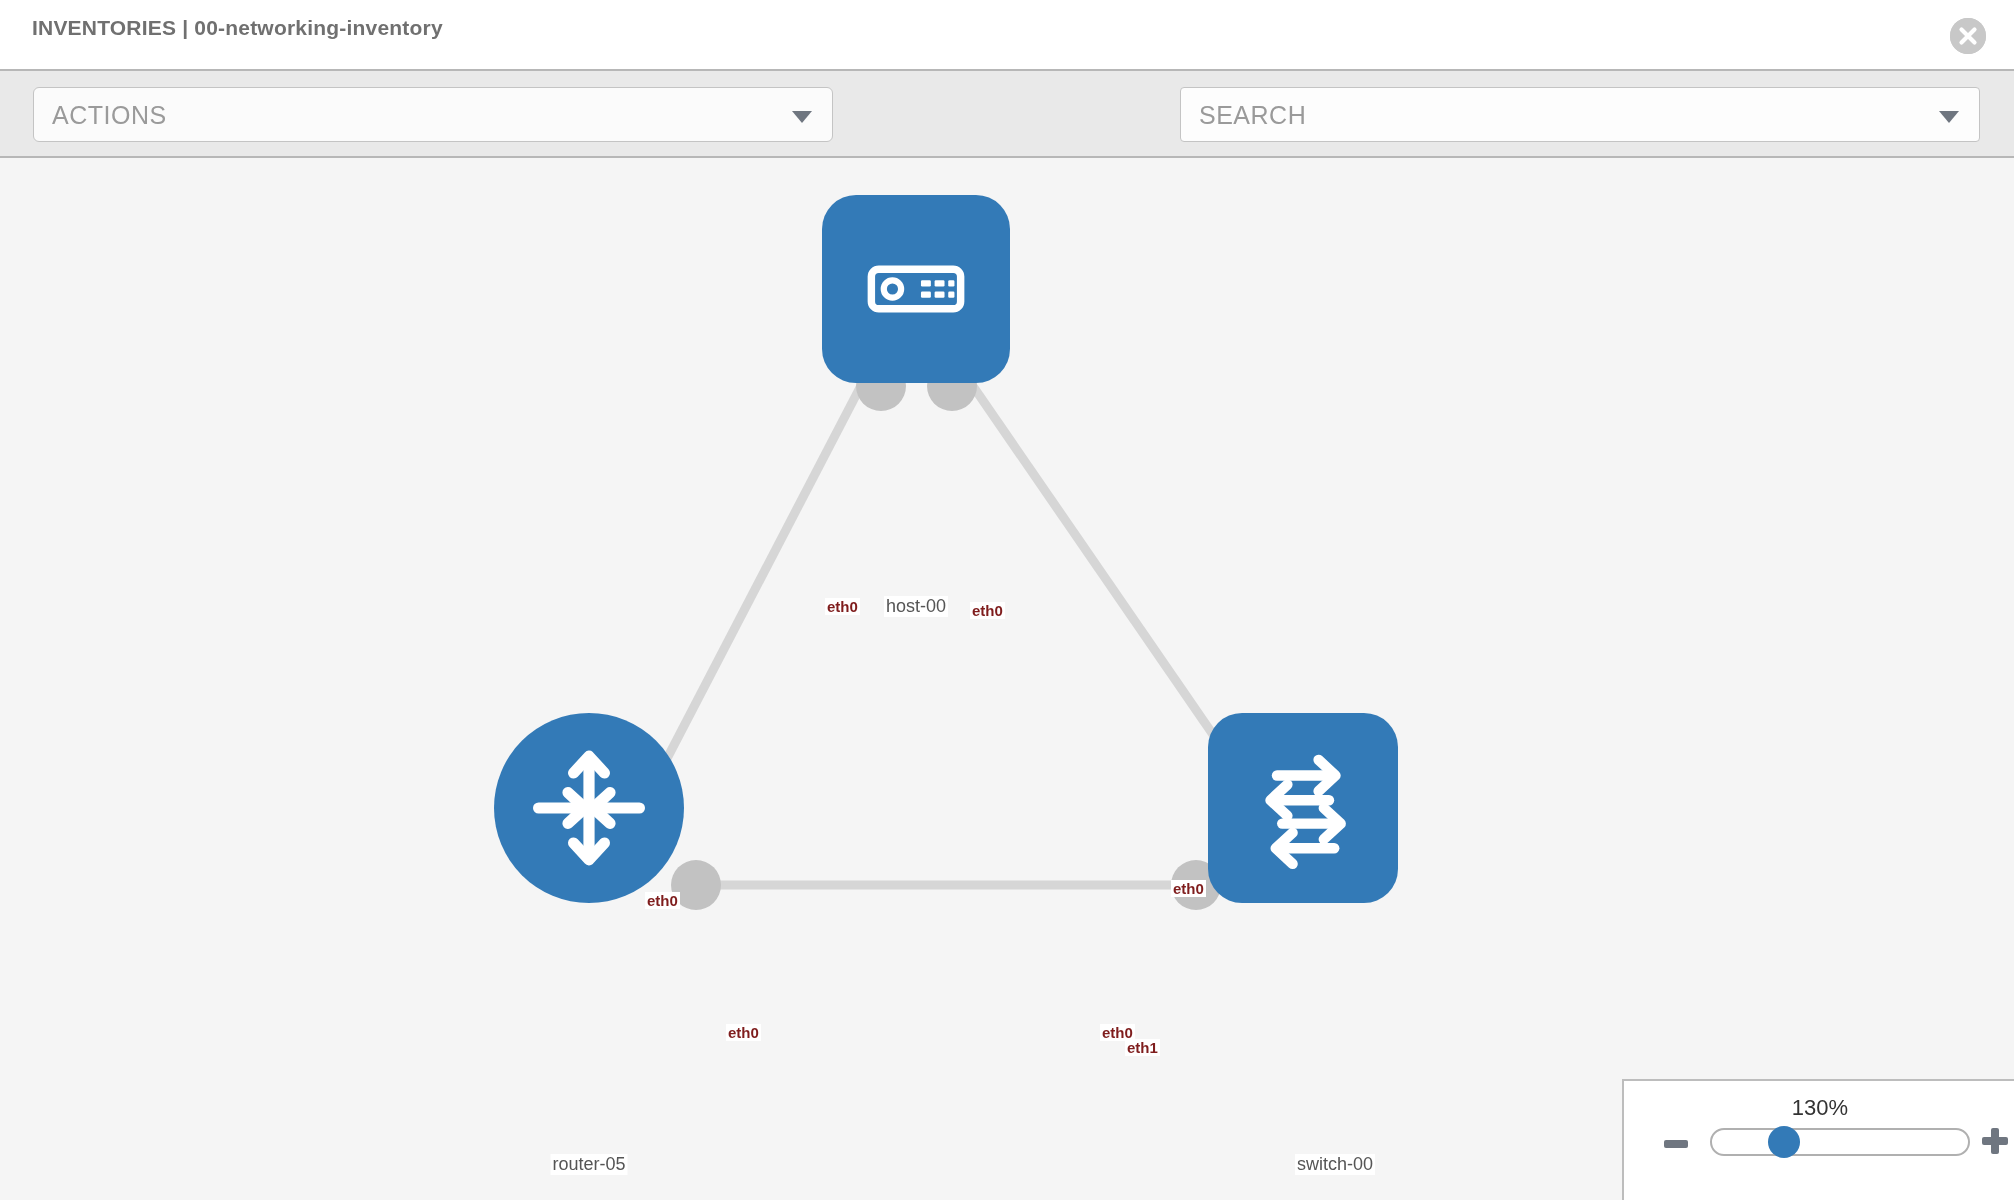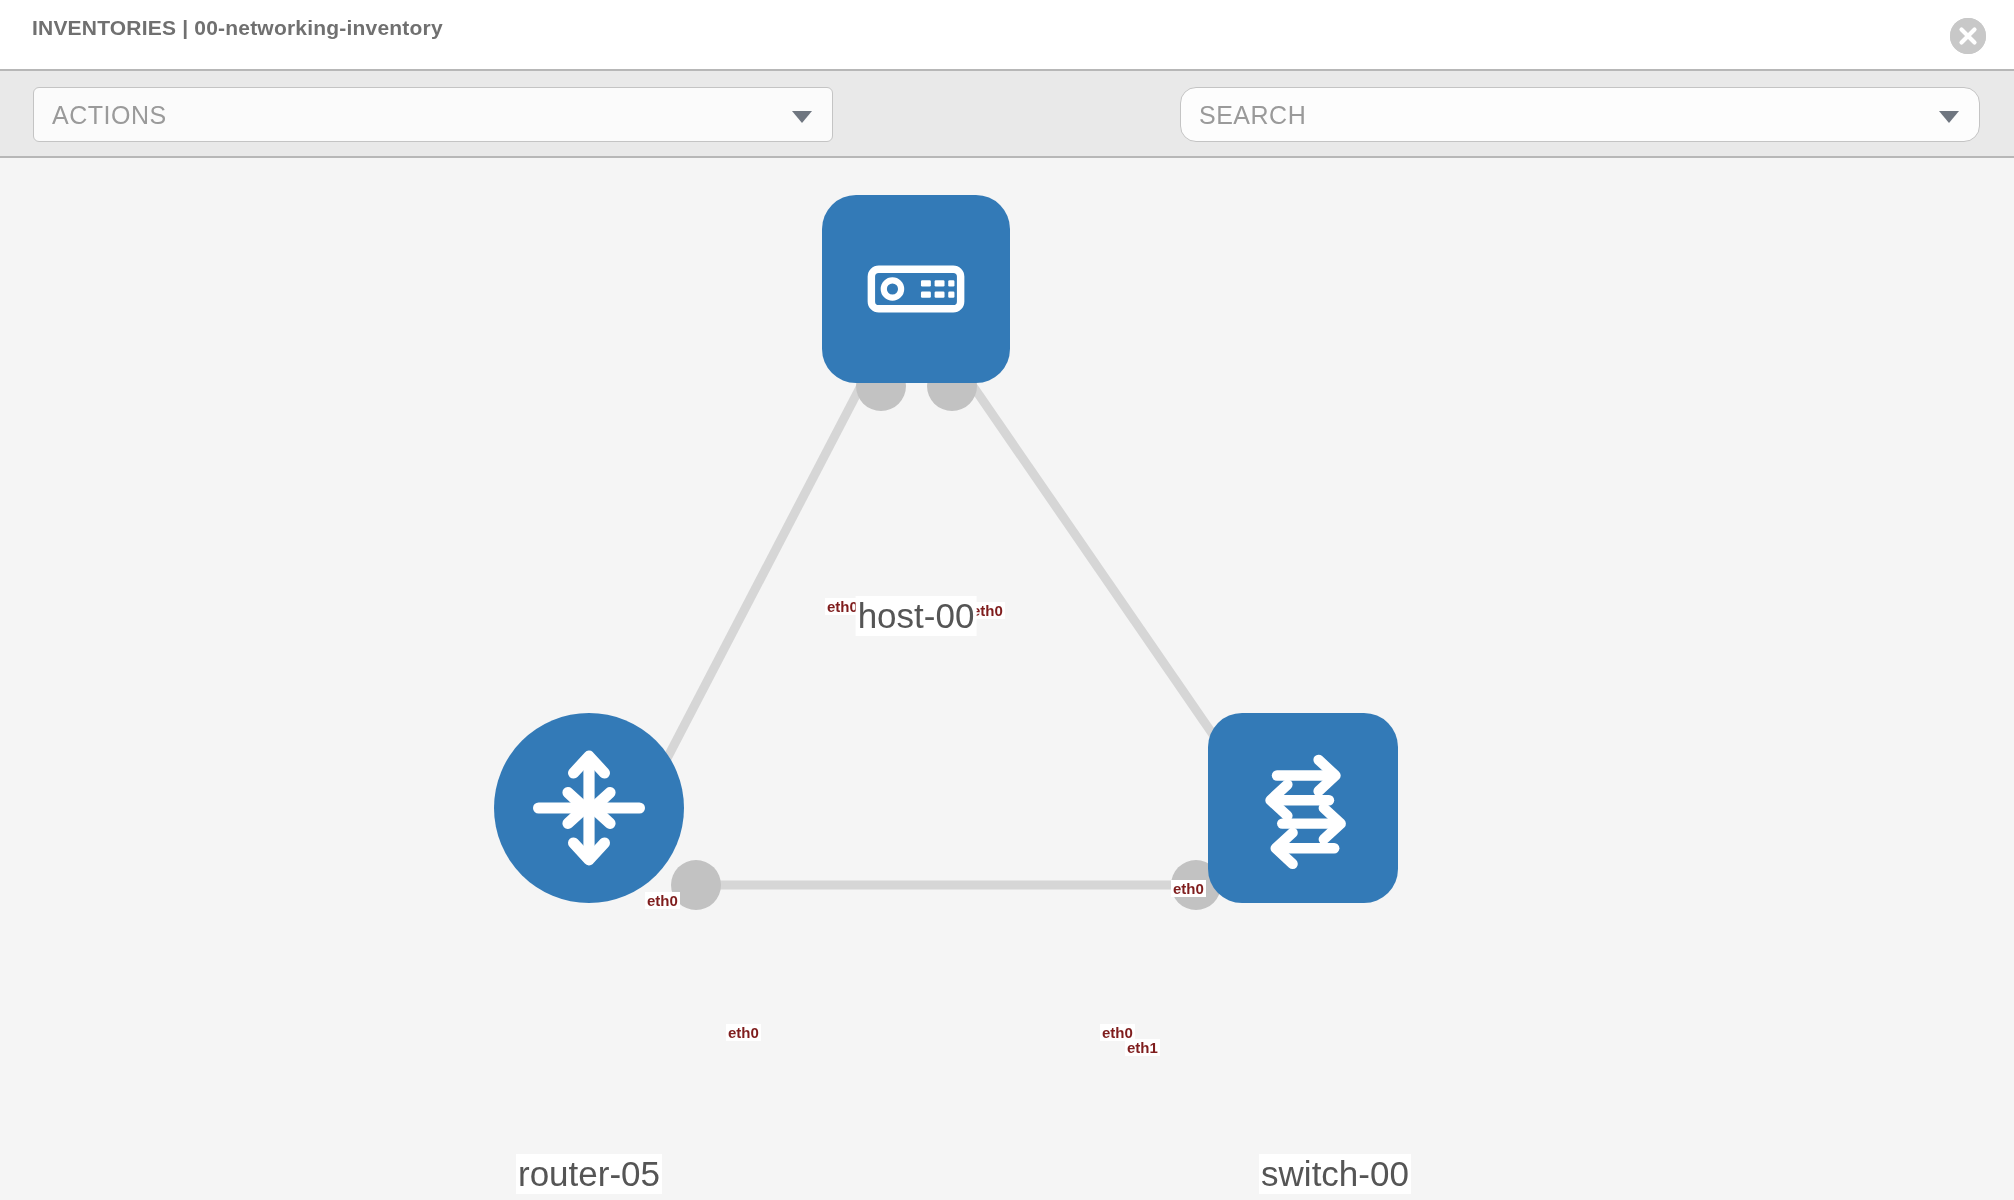--- a/index.html
+++ b/index.html
@@ -101,21 +101,21 @@
   .tool-icon.wrench { left: 1040px; }
   .tool-icon.key { left: 1110px; }
   .search-select {
     position: absolute;
     left: 1180px;
     top: 16px;
     width: 800px;
     height: 55px;
     background: #fdfdfd;
     border: 1px solid #c4c4c4;
-    border-radius: 16px;
+    border-radius: 4px;
     box-sizing: border-box;
     cursor: text;
   }
   .search-select .sel-label {
     position: absolute;
     left: 18px;
     top: 13px;
     font-size: 25px;
     color: #9a9a9a;
     letter-spacing: 0.5px;
@@ -133,21 +133,21 @@
   .topology-svg {
     position: absolute;
     left: 0; top: 0;
     width: 2014px;
     height: 1042px;
   }
 
   
   .node-label {
     position: absolute;
-    font-size: 35px;
+    font-size: 18px;
     color: #555555;
     background: #ffffff;
     white-space: nowrap;
     transform: translateX(-50%);
     padding: 0 2px;
   }
   .iface-label {
     position: absolute;
     font-size: 15px;
     color: #7f1d1d;
@@ -358,14 +358,21 @@
     <div class="iface-label" style="left:1171px; top:722px;">eth0</div>
     <div class="iface-label" style="left:726px;  top:866px;">eth0</div>
     <div class="iface-label" style="left:1100px; top:866px;">eth0</div>
     <div class="iface-label" style="left:1125px; top:881px;">eth1</div>
 
     <div class="node-label" style="left:916px;  top:438px;">host-00</div>
     <div class="node-label" style="left:589px;  top:996px;">router-05</div>
     <div class="node-label" style="left:1303px; top:996px;margin-left:32px;">switch-00</div>
   </div>
 
+  <div class="zoom-panel">
+    <div class="zoom-pct">130%</div>
+    <div class="zoom-minus"></div>
+    <div class="zoom-track"></div>
+    <div class="zoom-thumb"></div>
+    <div class="zoom-plus"></div>
+  </div>
 
 </div>
 
 </body></html>

